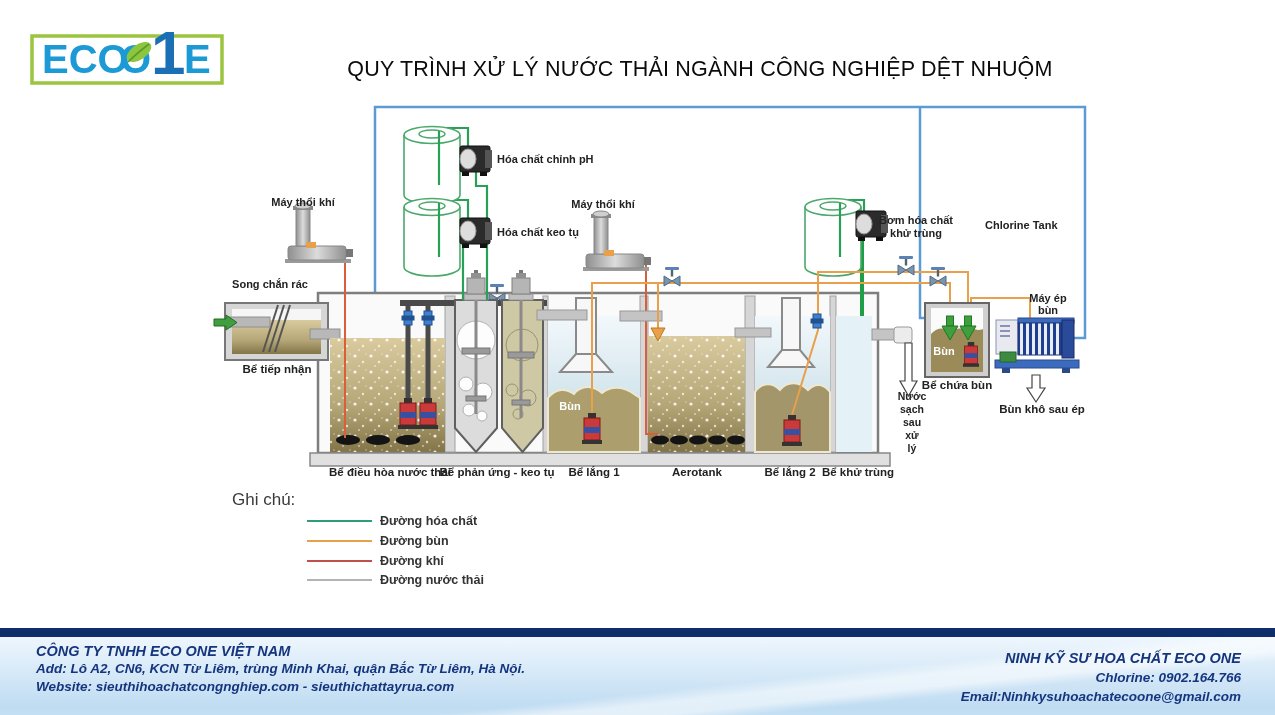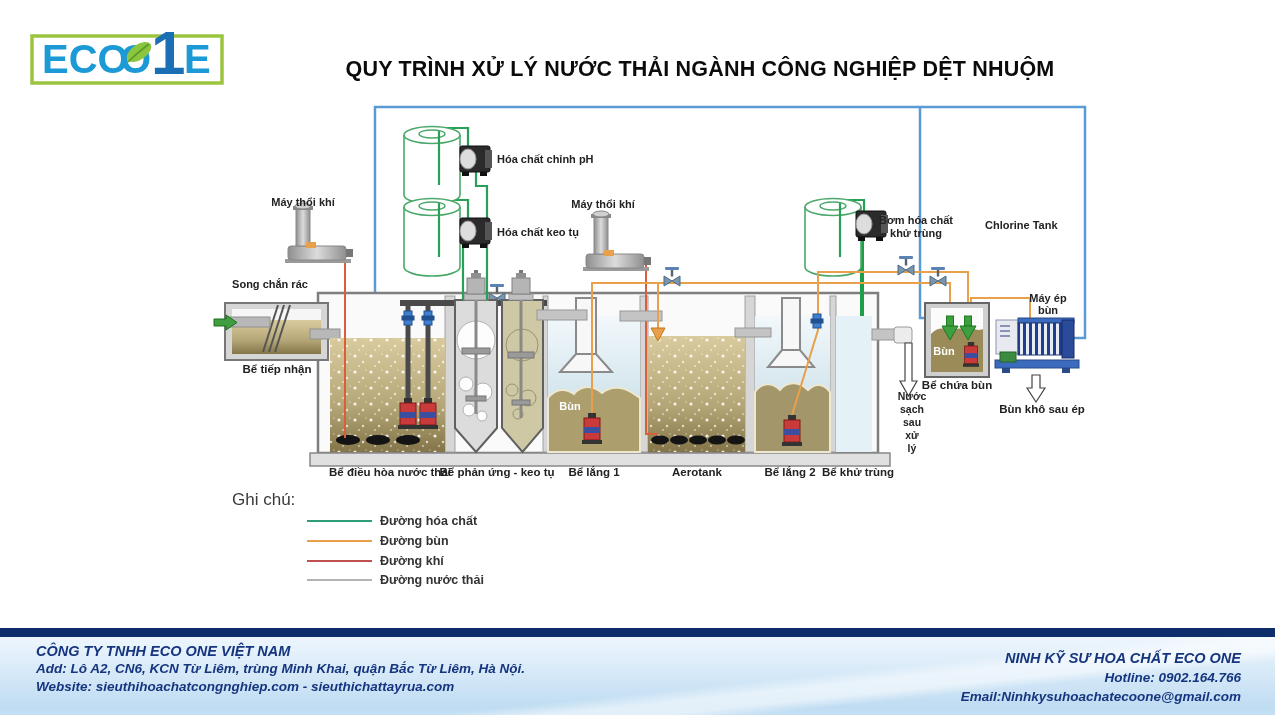--- a/index.html
+++ b/index.html
@@ -1,20 +1,20 @@
 <!DOCTYPE html>
 <html><head>
 <meta charset="utf-8">
 <style>
   html,body{margin:0;padding:0;background:#fff;}
   .page{position:relative;width:1275px;height:715px;background:#fff;overflow:hidden;
         font-family:"Liberation Sans",sans-serif;}
   .logo{position:absolute;left:18px;top:10px;}
   .title{position:absolute;left:260px;top:57px;width:880px;text-align:center;
-         font-size:21.5px;font-weight:700;color:#0b0b0b;letter-spacing:.2px;}
+         font-size:21.5px;font-weight:400;color:#0b0b0b;letter-spacing:.2px;}
   .diagram{position:absolute;left:0;top:95px;}
   .dlbl{font-family:"Liberation Sans",sans-serif;fill:#222;}
   .t11{font-size:11px;font-weight:700;}
   .t10{font-size:10.5px;font-weight:700;}
   .t12{font-size:11.5px;font-weight:700;}
   .tw{fill:#fff;}
   .ghichu{font-size:17px;font-weight:400;fill:#3a3a3a;}
   .leg{font-size:12.5px;font-weight:700;fill:#333;}
   .footer{position:absolute;left:0;bottom:0;width:1275px;height:87px;}
   .footer-bar{height:9px;background:#0d2d6b;}
@@ -337,19 +337,19 @@
   <div class="footer">
     <div class="footer-bar"></div>
     <div class="footer-body">
       <div class="footer-left">
         <div class="co">CÔNG TY TNHH ECO ONE VIỆT NAM</div>
         <div>Add: Lô A2, CN6, KCN Từ Liêm, trùng Minh Khai, quận Bắc Từ Liêm, Hà Nội.</div>
         <div>Website: sieuthihoachatcongnghiep.com - sieuthichattayrua.com</div>
       </div>
       <div class="footer-right">
         <div class="r1">NINH KỸ SƯ HOA CHẤT ECO ONE</div>
-        <div>Hotline: 0902.164.766</div>
+        <div>Chlorine: 0902.164.766</div>
         <div>Email:Ninhkysuhoachatecoone@gmail.com</div>
       </div>
     </div>
   </div>
 
 </div>
 
 </body></html>

